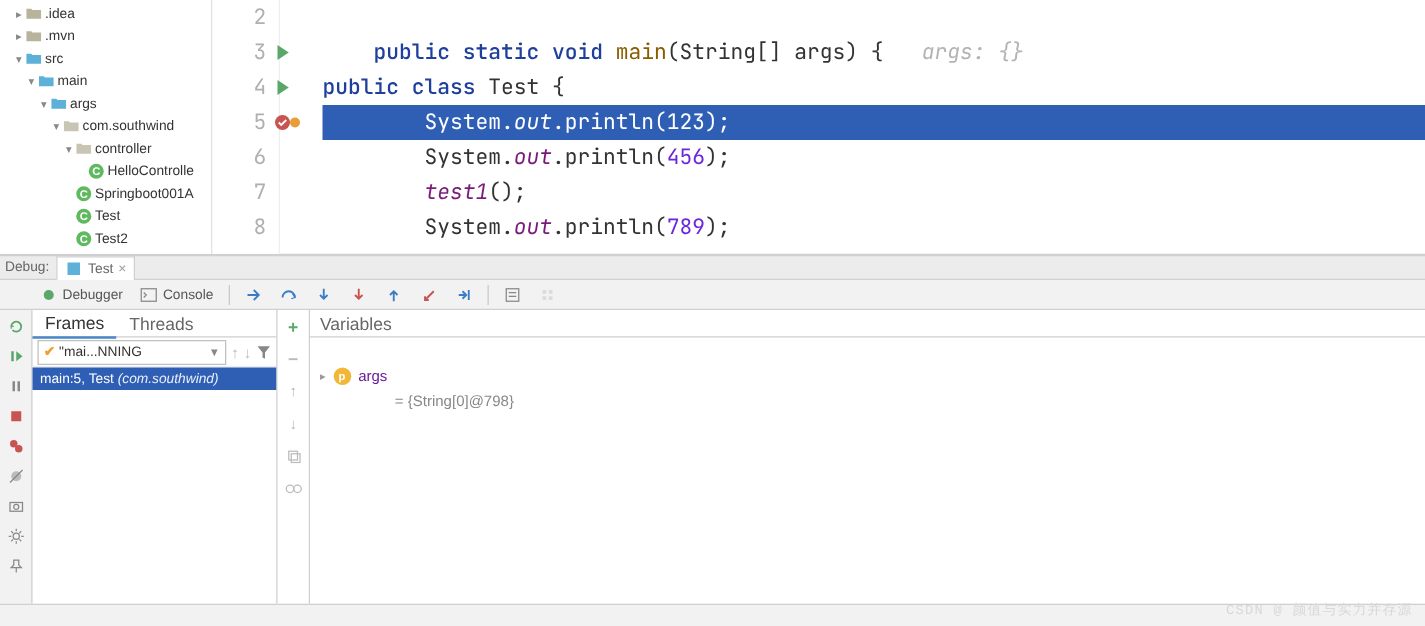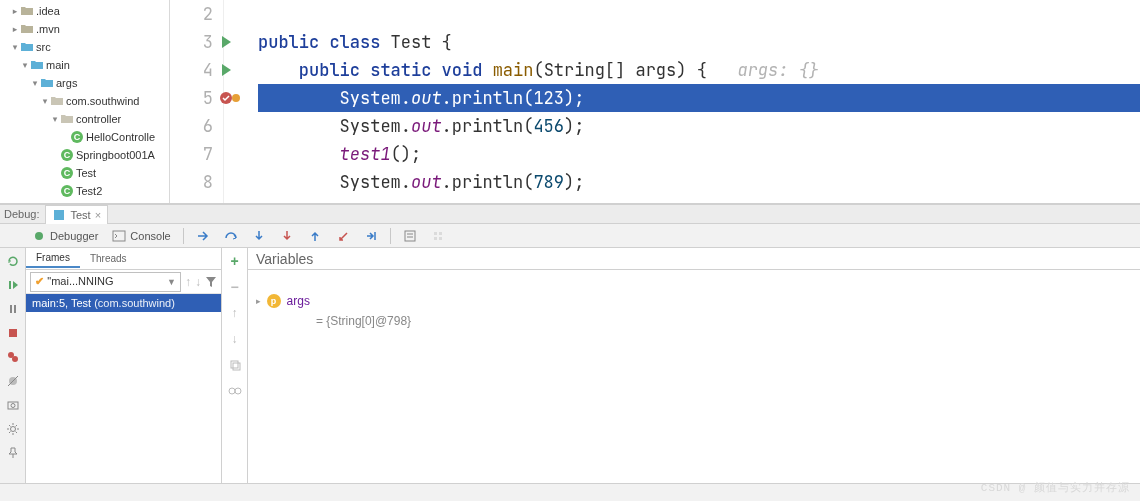--- a/index.html
+++ b/index.html
@@ -20,42 +20,42 @@
   .run-tri { width:0;height:0;border-top:6px solid transparent;border-bottom:6px solid transparent;border-left:9px solid #59a869; }
   .bp-shield { width:14px;height:14px;display:flex;align-items:center;justify-content:center; }
   .codecol { flex:1; padding-left: 34px; position: relative; }
   .cline { height:28px; white-space: pre; }
   .hl { background:#2f5fb5; color:#fff; }
   .hl .kw, .hl .str, .hl .num, .hl .fn, .hl .fld { color:#fff !important; }
   .kw { color:#1e3f9b; font-weight:500; }
   .cls-n { color:#333; }
   .fn { color:#8a5c00; }
   .fld { color:#7a1a7a; font-style:italic; }
-  .num { color:#0c4a6e; }
+  .num { color:#6d28d9; }
   .hint { color:#b3b3b3; font-style:italic; }
   .bp-dot { position:absolute; left:-26px; top:10px; width:8px;height:8px;border-radius:50%;background:#e69f36; }
   
   .debug-label { height:20px; background:#ececec; border-top:1px solid #d0d0d0; border-bottom:1px solid #d0d0d0; display:flex; align-items:center; padding-left:4px; font-size:11px; color:#666; }
   .debug-tab { display:flex; align-items:center; gap:4px; margin-left:6px; padding:1px 6px; background:#fff; border:1px solid #d0d0d0; border-bottom:none; height:19px; }
   .toolrow { height:24px; background:#f2f2f2; border-bottom:1px solid #d0d0d0; display:flex; align-items:center; padding-left:26px; gap:2px; font-size:11px; color:#555; }
   .tbtn { padding:2px 6px; display:flex; align-items:center; gap:4px; cursor:pointer; }
   .ticon2 { width:14px;height:14px; }
   .sep { width:1px; height:16px; background:#c8c8c8; margin:0 4px; }
   .panels { display:flex; height: calc(501px - 204px - 20px - 24px - 18px); }
   .leftbar { width:26px; background:#f2f2f2; border-right:1px solid #d0d0d0; display:flex; flex-direction:column; align-items:center; padding-top:4px; gap:6px; }
   .lbtn { width:18px;height:18px; display:flex;align-items:center;justify-content:center; cursor:pointer; }
   .frames { width:196px; border-right:1px solid #d0d0d0; display:flex; flex-direction:column; }
-  .ftabs { height:22px; border-bottom:1px solid #d0d0d0; display:flex; align-items:center; font-size:10px;text-align:center; }
+  .ftabs { height:22px; border-bottom:1px solid #d0d0d0; display:flex; align-items:center; font-size:14px;text-align:center; }
   .ftab { padding:3px 10px; color:#666; }
   .ftab.active { border-bottom:2px solid #4a88c7; color:#333; }
   .fctrl { height:24px; border-bottom:1px solid #e5e5e5; display:flex; align-items:center; padding:0 4px; gap:4px; }
   .fsel { flex:1; border:1px solid #c0c0c0; height:20px; font-size:11px; padding:0 4px; display:flex; align-items:center; justify-content:space-between; background:#fff; }
   .check { color:#f0a030; font-weight:bold; }
   .frow { background:#2f5fb5; color:#fff; font-size:11px; padding:3px 6px; }
-  .frow .pkg-i { opacity:.9; }
+  .frow .pkg-i { font-style:italic; opacity:.9; }
   .midbar { width:26px; border-right:1px solid #d0d0d0; display:flex; flex-direction:column; align-items:center; padding-top:4px; gap:8px; color:#888; }
   .vars { flex:1; display:flex; flex-direction:column; }
   .vhead { height:22px; border-bottom:1px solid #d0d0d0; padding:3px 8px; font-size:14px; color:#666; }
   .vrow { padding:4px 8px; font-size:12px; display:flex; align-items:center; gap:6px; }
   .pbadge { width:14px;height:14px;border-radius:50%;background:#f2b736;color:#fff;font-size:9px;display:flex;align-items:center;justify-content:center;font-weight:bold; }
   .vval { color:#888;margin-top:40px; }
   .bottombar { position:absolute; bottom:0; left:0; right:0; height:18px; background:#f2f2f2; border-top:1px solid #d0d0d0; }
   .watermark { position:absolute; right:10px; bottom:6px; color:#d8d8d8; font-size:11px; font-family:Liberation Mono, monospace; letter-spacing:1px; pointer-events:none; }
   svg { display:block; }
 </style>
@@ -176,22 +176,22 @@
                 <path d="M4 7l2 2 4-4" stroke="#fff" fill="none" stroke-width="1.5"></path>
               </svg>
             </span>
           </span></div>
         <div class="gline">6<span class="gicons"></span></div>
         <div class="gline">7<span class="gicons"></span></div>
         <div class="gline">8<span class="gicons"></span></div>
       </div>
     <div class="codecol" id="code">
         <div class="cline" style="position: relative;"><span></span></div>
+        <div class="cline" style="position: relative;"><span>    </span><span class="kw">public static void </span><span class="fn">main</span><span>(String[] args) {   </span><span class="hint">args: {}</span></div>
         <div class="cline" style="position: relative;"><span class="kw">public </span><span class="kw">class </span><span class="cls-n">Test </span><span>{</span></div>
-        <div class="cline" style="position: relative;"><span>    </span><span class="kw">public static void </span><span class="fn">main</span><span>(String[] args) {   </span><span class="hint">args: {}</span></div>
         <div class="cline hl" style="position: relative;"><span class="bp-dot"></span><span>        System.</span><span class="fld">out</span><span>.println(</span><span class="num">123</span><span>);</span></div>
         <div class="cline" style="position: relative;"><span>        System.</span><span class="fld">out</span><span>.println(</span><span class="num">456</span><span>);</span></div>
         <div class="cline" style="position: relative;"><span>        </span><span class="fld">test1</span><span>();</span></div>
         <div class="cline" style="position: relative;"><span>        System.</span><span class="fld">out</span><span>.println(</span><span class="num">789</span><span>);</span></div>
       </div>
   </div>
 </div>
 
 <div class="debug-label">
   <span>Debug:</span>

